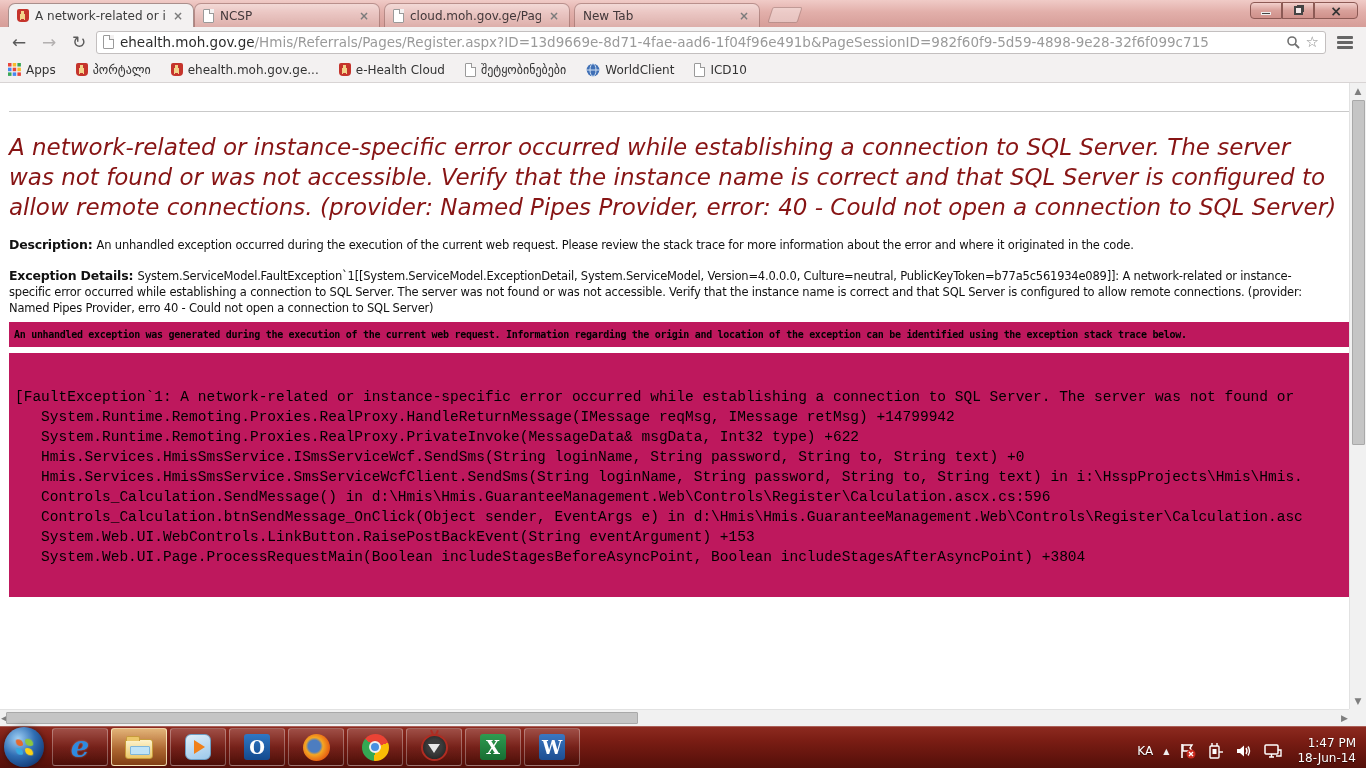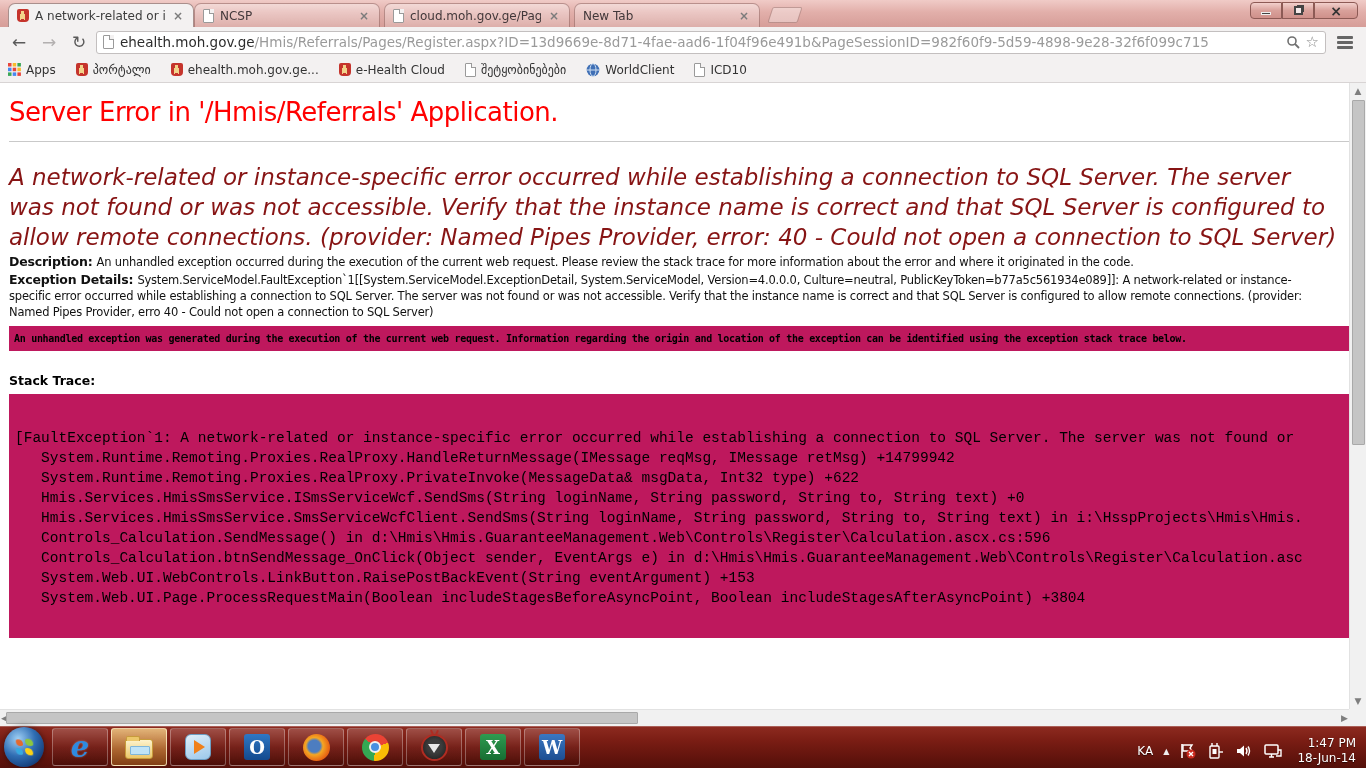--- a/index.html
+++ b/index.html
@@ -39,21 +39,21 @@
   .doc-ico::after { content:""; position:absolute; top:-1px; right:-1px; width:4px; height:4px; background:#f3f1f1; border-left:1px solid #9a9a9a; border-bottom:1px solid #9a9a9a; }
   .emblem-ico { width:12px; height:13px; background:#c5342c; border-radius:2px 2px 4px 4px; position:relative; }
   .emblem-ico::after { content:""; position:absolute; left:4px; top:2px; width:3px; height:8px; background:#f2d38a; box-shadow:-2px 2px 0 -1px #f2d38a, 2px 2px 0 -1px #f2d38a; }
 
   
   .viewport { height:643px; background:#fff; position:relative; display:flex; }
   .page { width:1349px; height:626px; overflow:hidden; padding:14px 0 0 9px; font-family:"DejaVu Sans",sans-serif; }
   .page h1 { font-size:26px; font-weight:normal; color:#ff0000; letter-spacing:-0.5px; }
   .page hr { border:none; border-top:1px solid #c9c9c9; margin:14px 0 0 0; }
   .page h2 { font-size:23px; font-weight:normal; font-style:italic; color:#871414; margin-top:20px; line-height:30px; padding-right:10px; }
-  .meta { margin-top:2px; font-size:11.5px; color:#111; line-height:16px; letter-spacing:-0.2px; padding-right:16px; }
+  .meta { margin-top:15px; font-size:11.5px; color:#111; line-height:16px; letter-spacing:-0.2px; padding-right:16px; }
   .meta b { font-size:12.5px; }
   .headline { margin-top:22px; font-size:12.5px; font-weight:bold; }
   .codebox { background:#be185d; margin-top:6px; width:1340px; }
   .codebox.small { font-family:"DejaVu Sans Mono",monospace; font-size:10px; font-weight:bold; padding:7px 5px; letter-spacing:-0.3px; white-space:pre; }
   .codebox.stack { font-family:Liberation Mono, monospace; font-size:14.5px; line-height:20px; padding:14px 6px 30px 6px; white-space:pre; overflow:hidden; }
 
   
   .vscroll { position:absolute; right:0; top:0; width:17px; height:626px; background:#f1f1f1; border-left:1px solid #e2e2e2; }
   .vscroll .arrow, .hscroll .arrow { color:#7e7e7e; font-size:9px; text-align:center; line-height:16px; }
   .vthumb { position:absolute; top:17px; left:2px; width:13px; height:345px; background:#c5c5c5; border:1px solid #a9a9a9; border-radius:1px; }
@@ -195,27 +195,25 @@
       <span>WorldClient</span>
     </span>
     <span class="bm">
       <span class="doc-ico"></span>
       <span>ICD10</span>
     </span>
   </div>
 
   <div class="viewport">
     <div class="page">
-      <h1>Server Error in '/Hmis/Referrals' Application.</h1>
       <hr>
       <h2>A network-related or instance-specific error occurred while establishing a connection to SQL Server. The server was not found or was not accessible. Verify that the instance name is correct and that SQL Server is configured to allow remote connections. (provider: Named Pipes Provider, error: 40 - Could not open a connection to SQL Server)</h2>
       <p class="meta"><b>Description: </b><span>An unhandled exception occurred during the execution of the current web request. Please review the stack trace for more information about the error and where it originated in the code.</span></p>
       <p class="meta"><b>Exception Details: </b><span>System.ServiceModel.FaultException`1[[System.ServiceModel.ExceptionDetail, System.ServiceModel, Version=4.0.0.0, Culture=neutral, PublicKeyToken=b77a5c561934e089]]: A network-related or instance-specific error occurred while establishing a connection to SQL Server. The server was not found or was not accessible. Verify that the instance name is correct and that SQL Server is configured to allow remote connections. (provider: Named Pipes Provider, erro 40 - Could not open a connection to SQL Server)</span></p>
       <div class="codebox small">An unhandled exception was generated during the execution of the current web request. Information regarding the origin and location of the exception can be identified using the exception stack trace below.</div>
-      <p class="headline">Stack Trace:</p>
       <div class="codebox stack">
 [FaultException`1: A network-related or instance-specific error occurred while establishing a connection to SQL Server. The server was not found or
    System.Runtime.Remoting.Proxies.RealProxy.HandleReturnMessage(IMessage reqMsg, IMessage retMsg) +14799942
    System.Runtime.Remoting.Proxies.RealProxy.PrivateInvoke(MessageData&amp; msgData, Int32 type) +622
    Hmis.Services.HmisSmsService.ISmsServiceWcf.SendSms(String loginName, String password, String to, String text) +0
    Hmis.Services.HmisSmsService.SmsServiceWcfClient.SendSms(String loginName, String password, String to, String text) in i:\HsspProjects\Hmis\Hmis.
    Controls_Calculation.SendMessage() in d:\Hmis\Hmis.GuaranteeManagement.Web\Controls\Register\Calculation.ascx.cs:596
    Controls_Calculation.btnSendMessage_OnClick(Object sender, EventArgs e) in d:\Hmis\Hmis.GuaranteeManagement.Web\Controls\Register\Calculation.asc
    System.Web.UI.WebControls.LinkButton.RaisePostBackEvent(String eventArgument) +153
    System.Web.UI.Page.ProcessRequestMain(Boolean includeStagesBeforeAsyncPoint, Boolean includeStagesAfterAsyncPoint) +3804</div>

